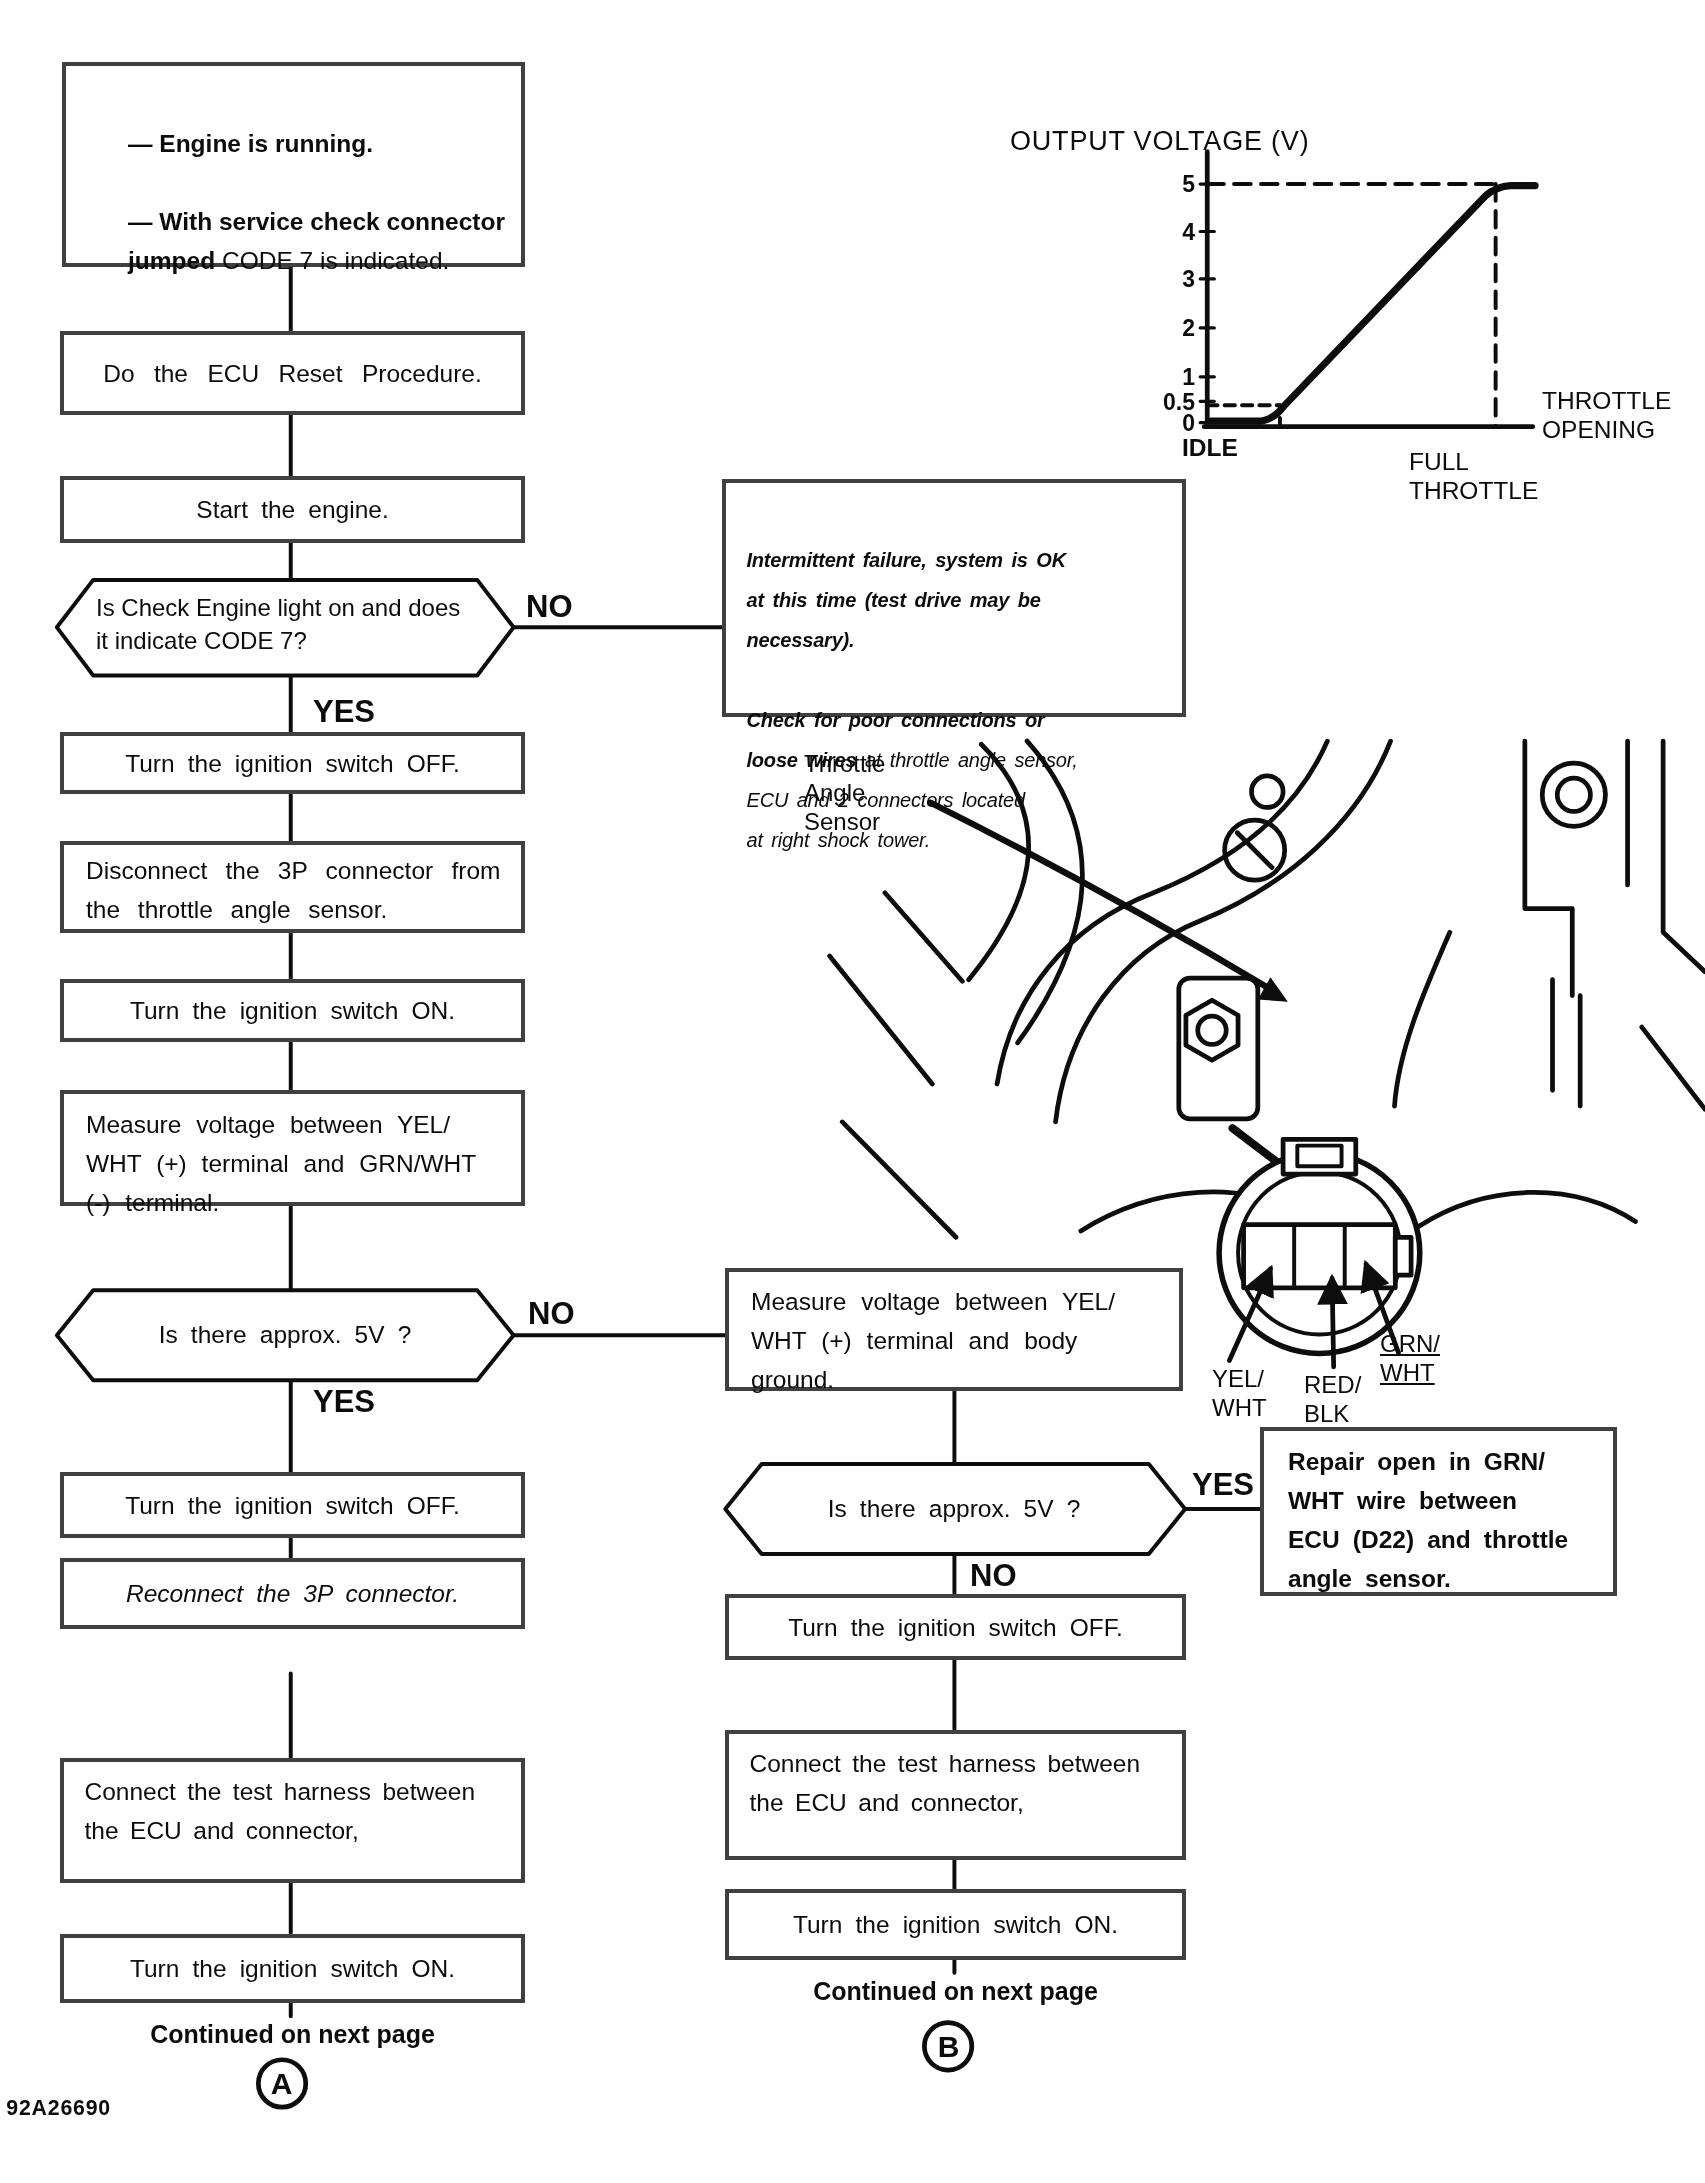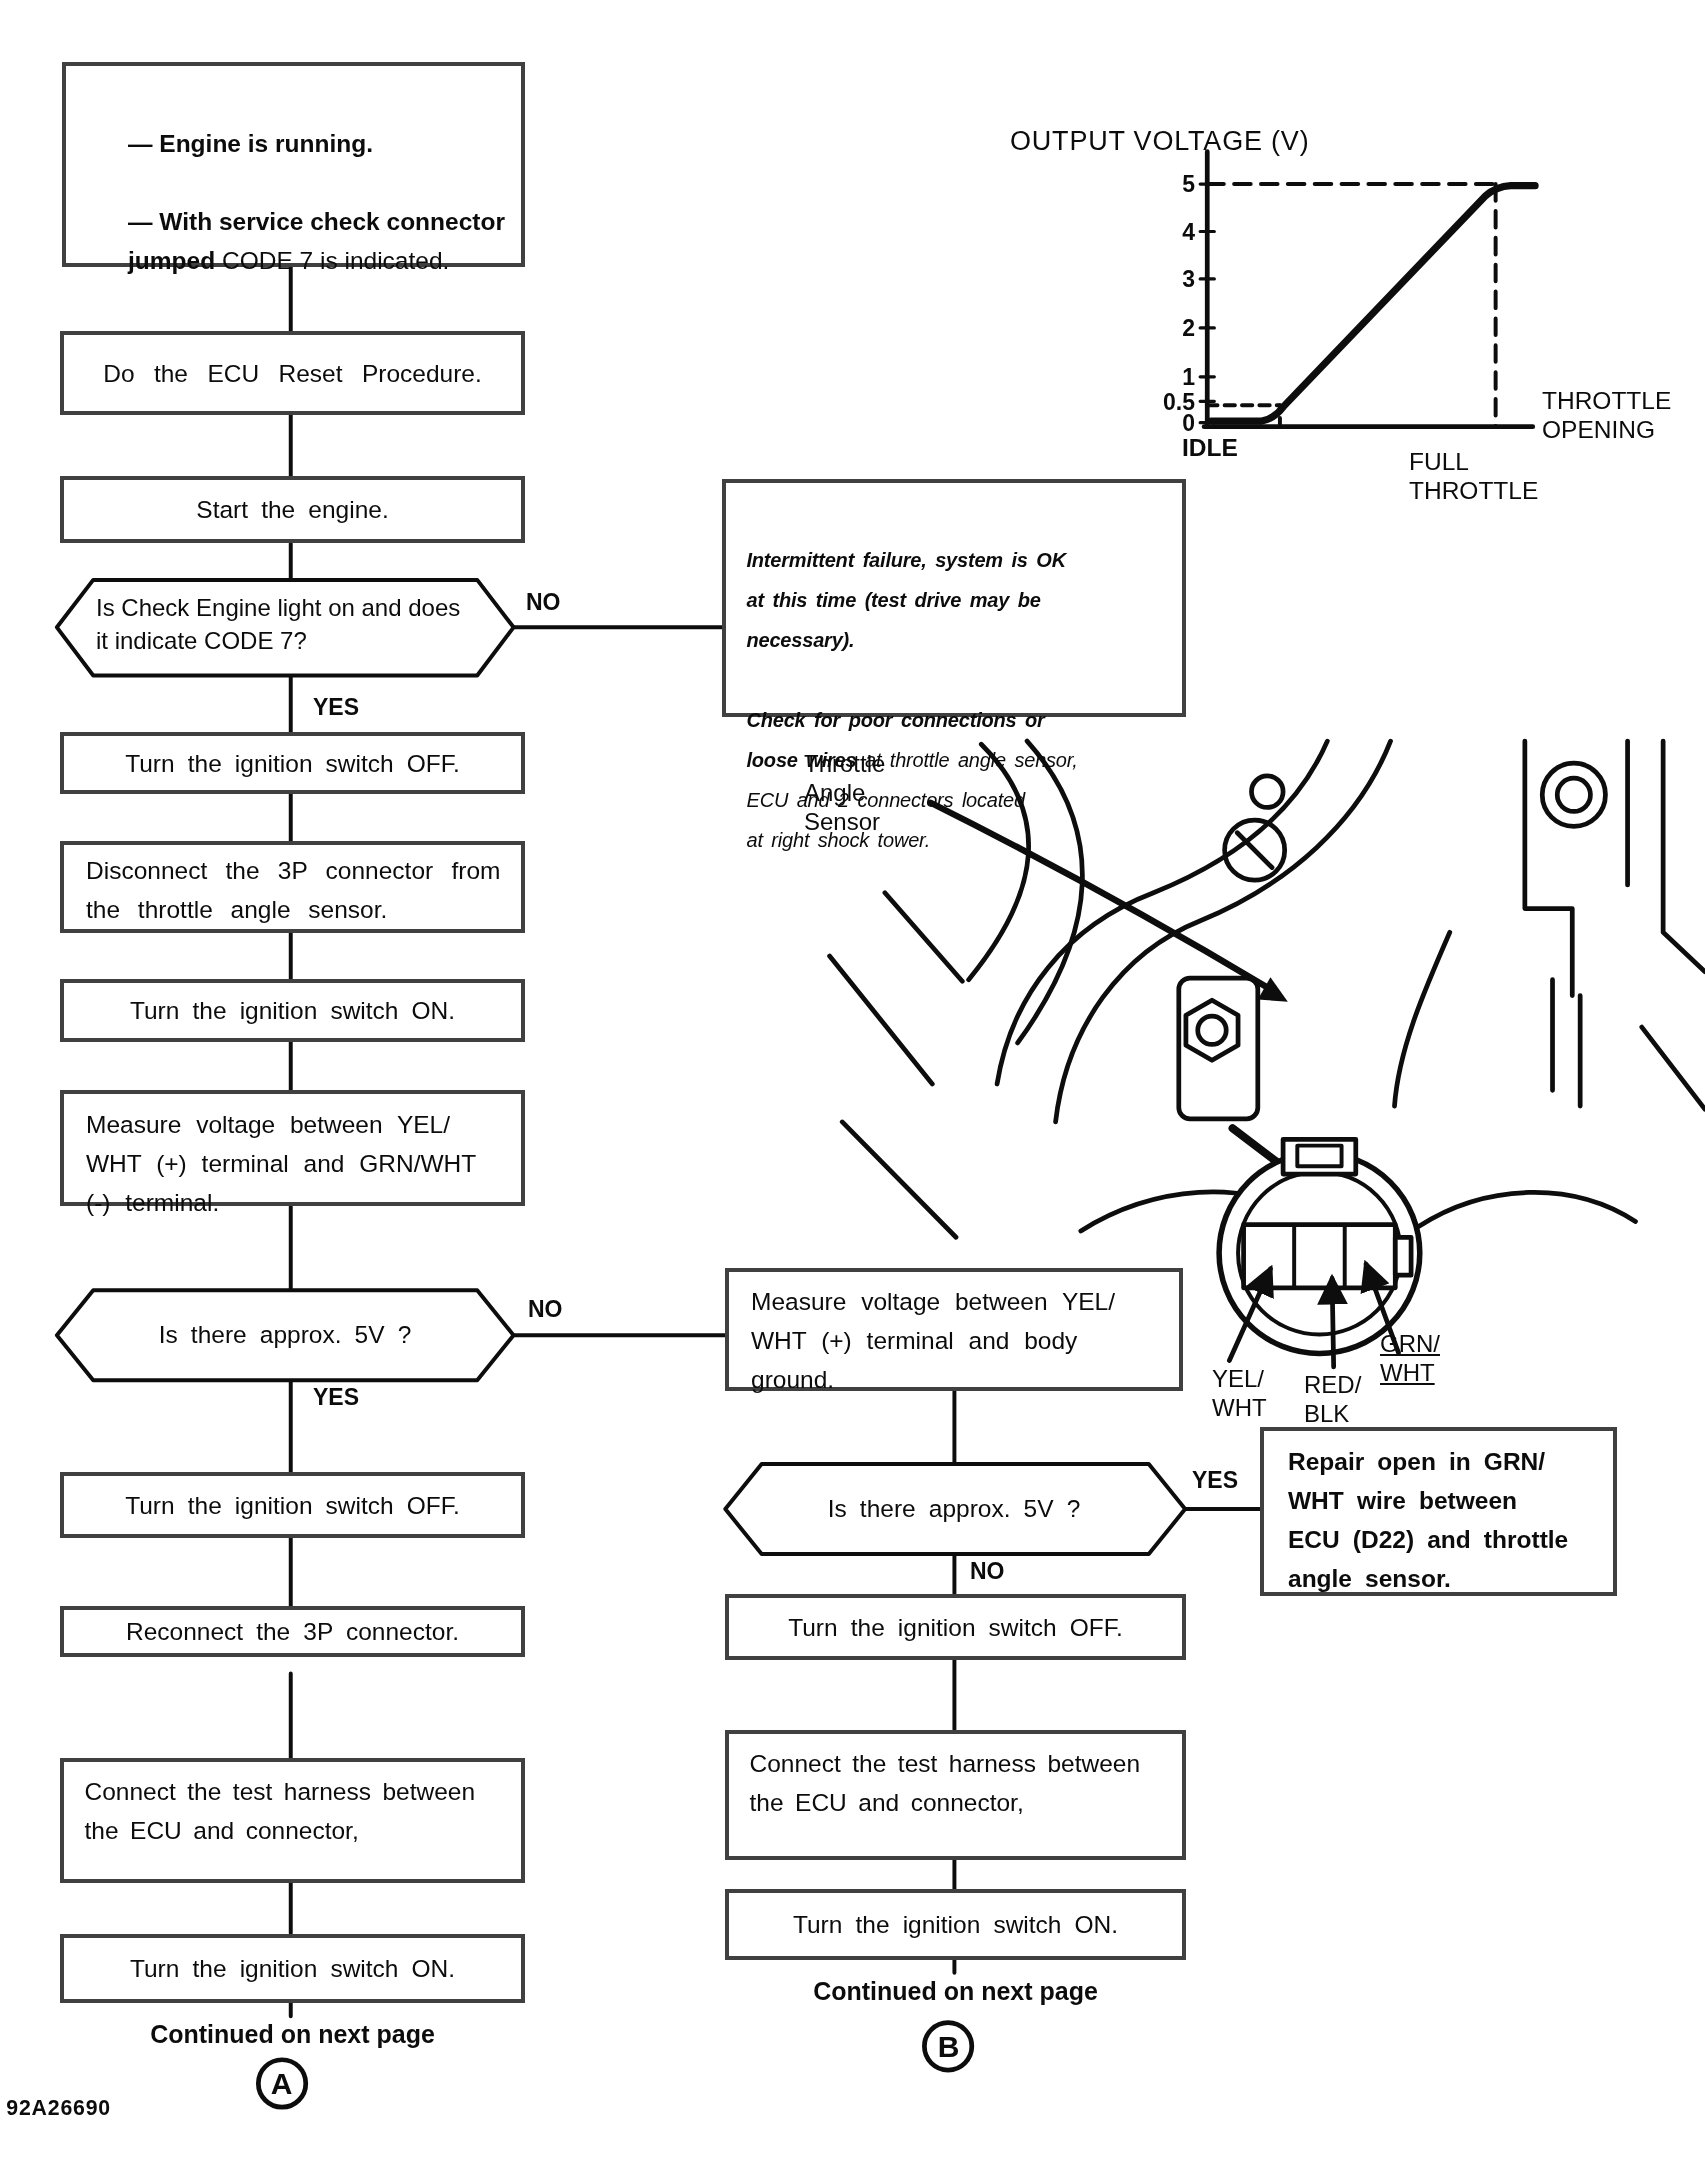--- a/index.html
+++ b/index.html
@@ -5,21 +5,21 @@
   html,body{margin:0;padding:0;background:#e8e8e8;}
   #page{position:relative;width:1705px;height:2183px;background:#ffffff;overflow:hidden;
         font-family:"Liberation Sans",sans-serif;color:#0c0c0c;}
   #art{position:absolute;left:0;top:0;width:1705px;height:2183px;}
   .box{position:absolute;border:4px solid #404040;background:#fff;box-sizing:border-box;
        font-size:24.5px;line-height:39px;}
   .ctr{display:flex;align-items:center;justify-content:center;text-align:center;word-spacing:6.3px;}
   .pre{white-space:pre-line;}
   .jt{text-align:justify;}
   .b{font-weight:bold;}
-  .lbl{position:absolute;font-weight:bold;font-size:23px;white-space:nowrap;}
+  .lbl{position:absolute;font-weight:bold;font-size:31px;white-space:nowrap;}
   .cont{position:absolute;font-weight:bold;font-size:25px;text-align:center;white-space:nowrap;}
   .circ-letter{position:absolute;font-weight:bold;font-size:30px;display:flex;
                align-items:center;justify-content:center;}
   .hexlab{position:absolute;box-sizing:border-box;}
   .tick{position:absolute;width:63px;text-align:right;font-weight:bold;font-size:23px;line-height:24px;}
   .gtxt{position:absolute;font-size:24.5px;line-height:29px;white-space:pre-line;}
   .ill-lab{position:absolute;font-size:24px;line-height:29px;white-space:pre-line;}
   .code{position:absolute;font-weight:bold;font-size:21.3px;letter-spacing:0.8px;}
   .title{position:absolute;font-size:27px;letter-spacing:0.8px;white-space:nowrap;}
 </style>
@@ -159,21 +159,21 @@
   <div class="hexlab ctr" style="left:93px;top:1305px;width:384px;height:60px;position:absolute;display:flex;font-size:24.5px;">
       <span>Is there approx. 5V ?</span>
     </div>
   <div class="lbl" style="left:528px;top:1296px;">NO</div>
   <div class="lbl" style="left:313px;top:1384px;">YES</div>
 
   <div class="box ctr" style="left:60px;top:1472px;width:465px;height:66px;">
       <span>Turn the ignition switch OFF.</span>
     </div>
 
-  <div class="box ctr" style="left:60px;top:1606px;width:465px;height:51px;">
+  <div class="box ctr" style="left:60px;top:1558px;width:465px;height:71px;font-style:italic;">
       <span>Reconnect the 3P connector.</span>
     </div>
 
   <div class="box pre" style="left:60px;top:1758px;width:465px;height:125px;padding:9.5px 14.2px 0 20.5px;word-spacing:4.7px;">Connect the test harness between
 the ECU and connector,</div>
 
   <div class="box ctr" style="left:60px;top:1934px;width:465px;height:69px;">
       <span>Turn the ignition switch ON.</span>
     </div>
 

